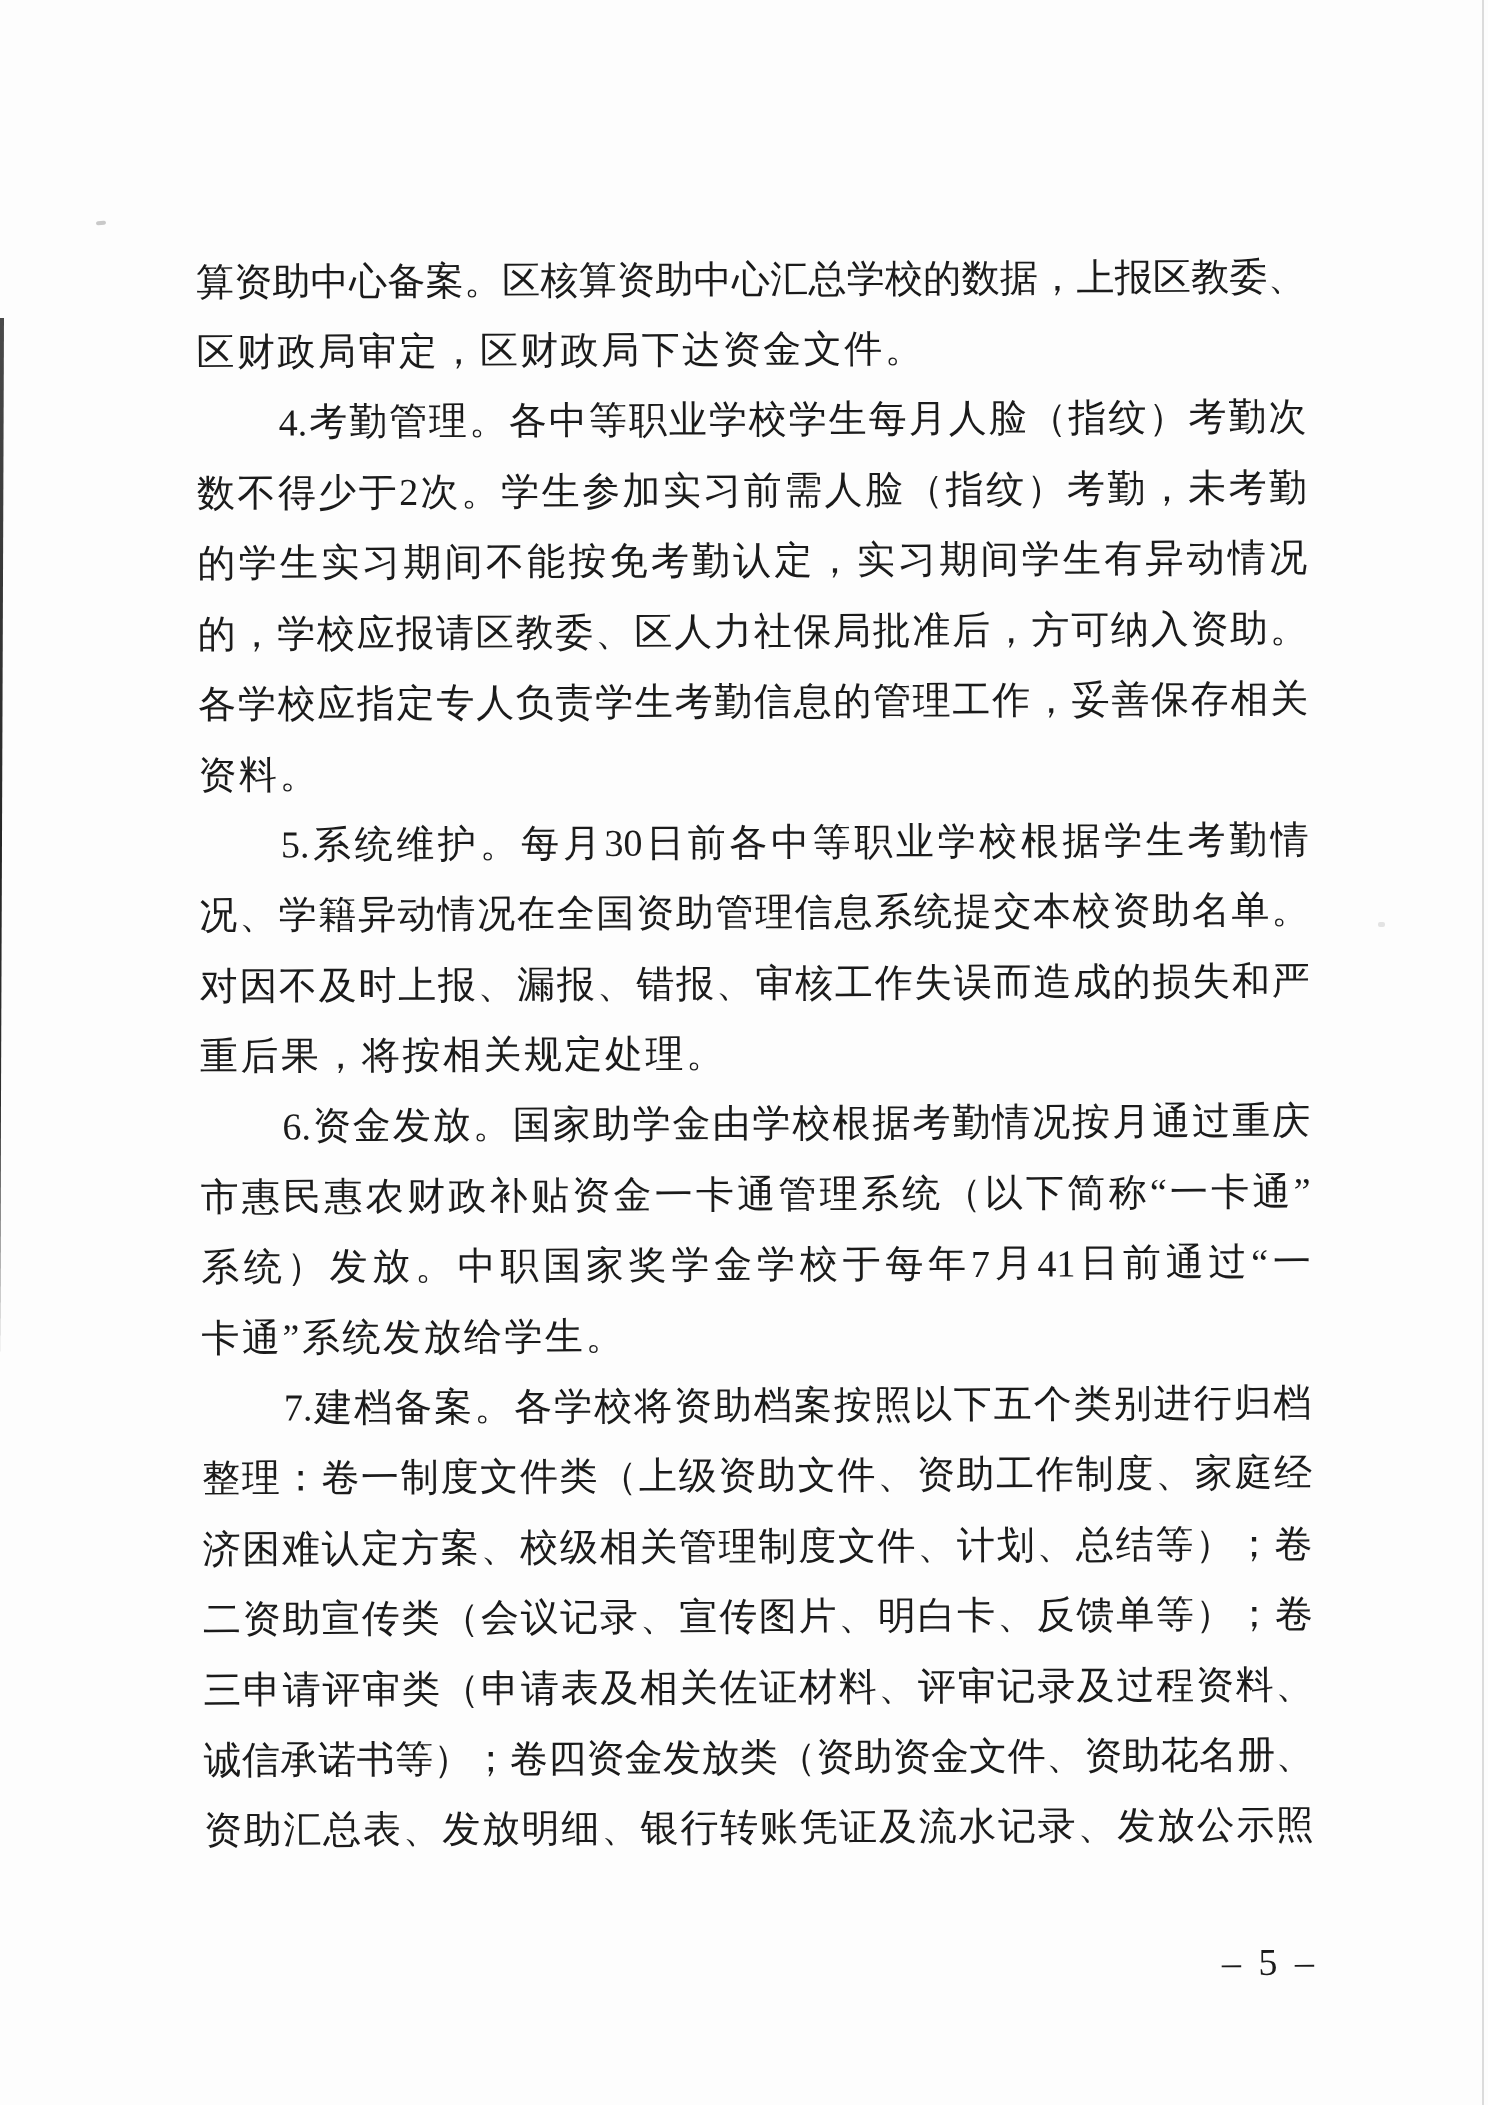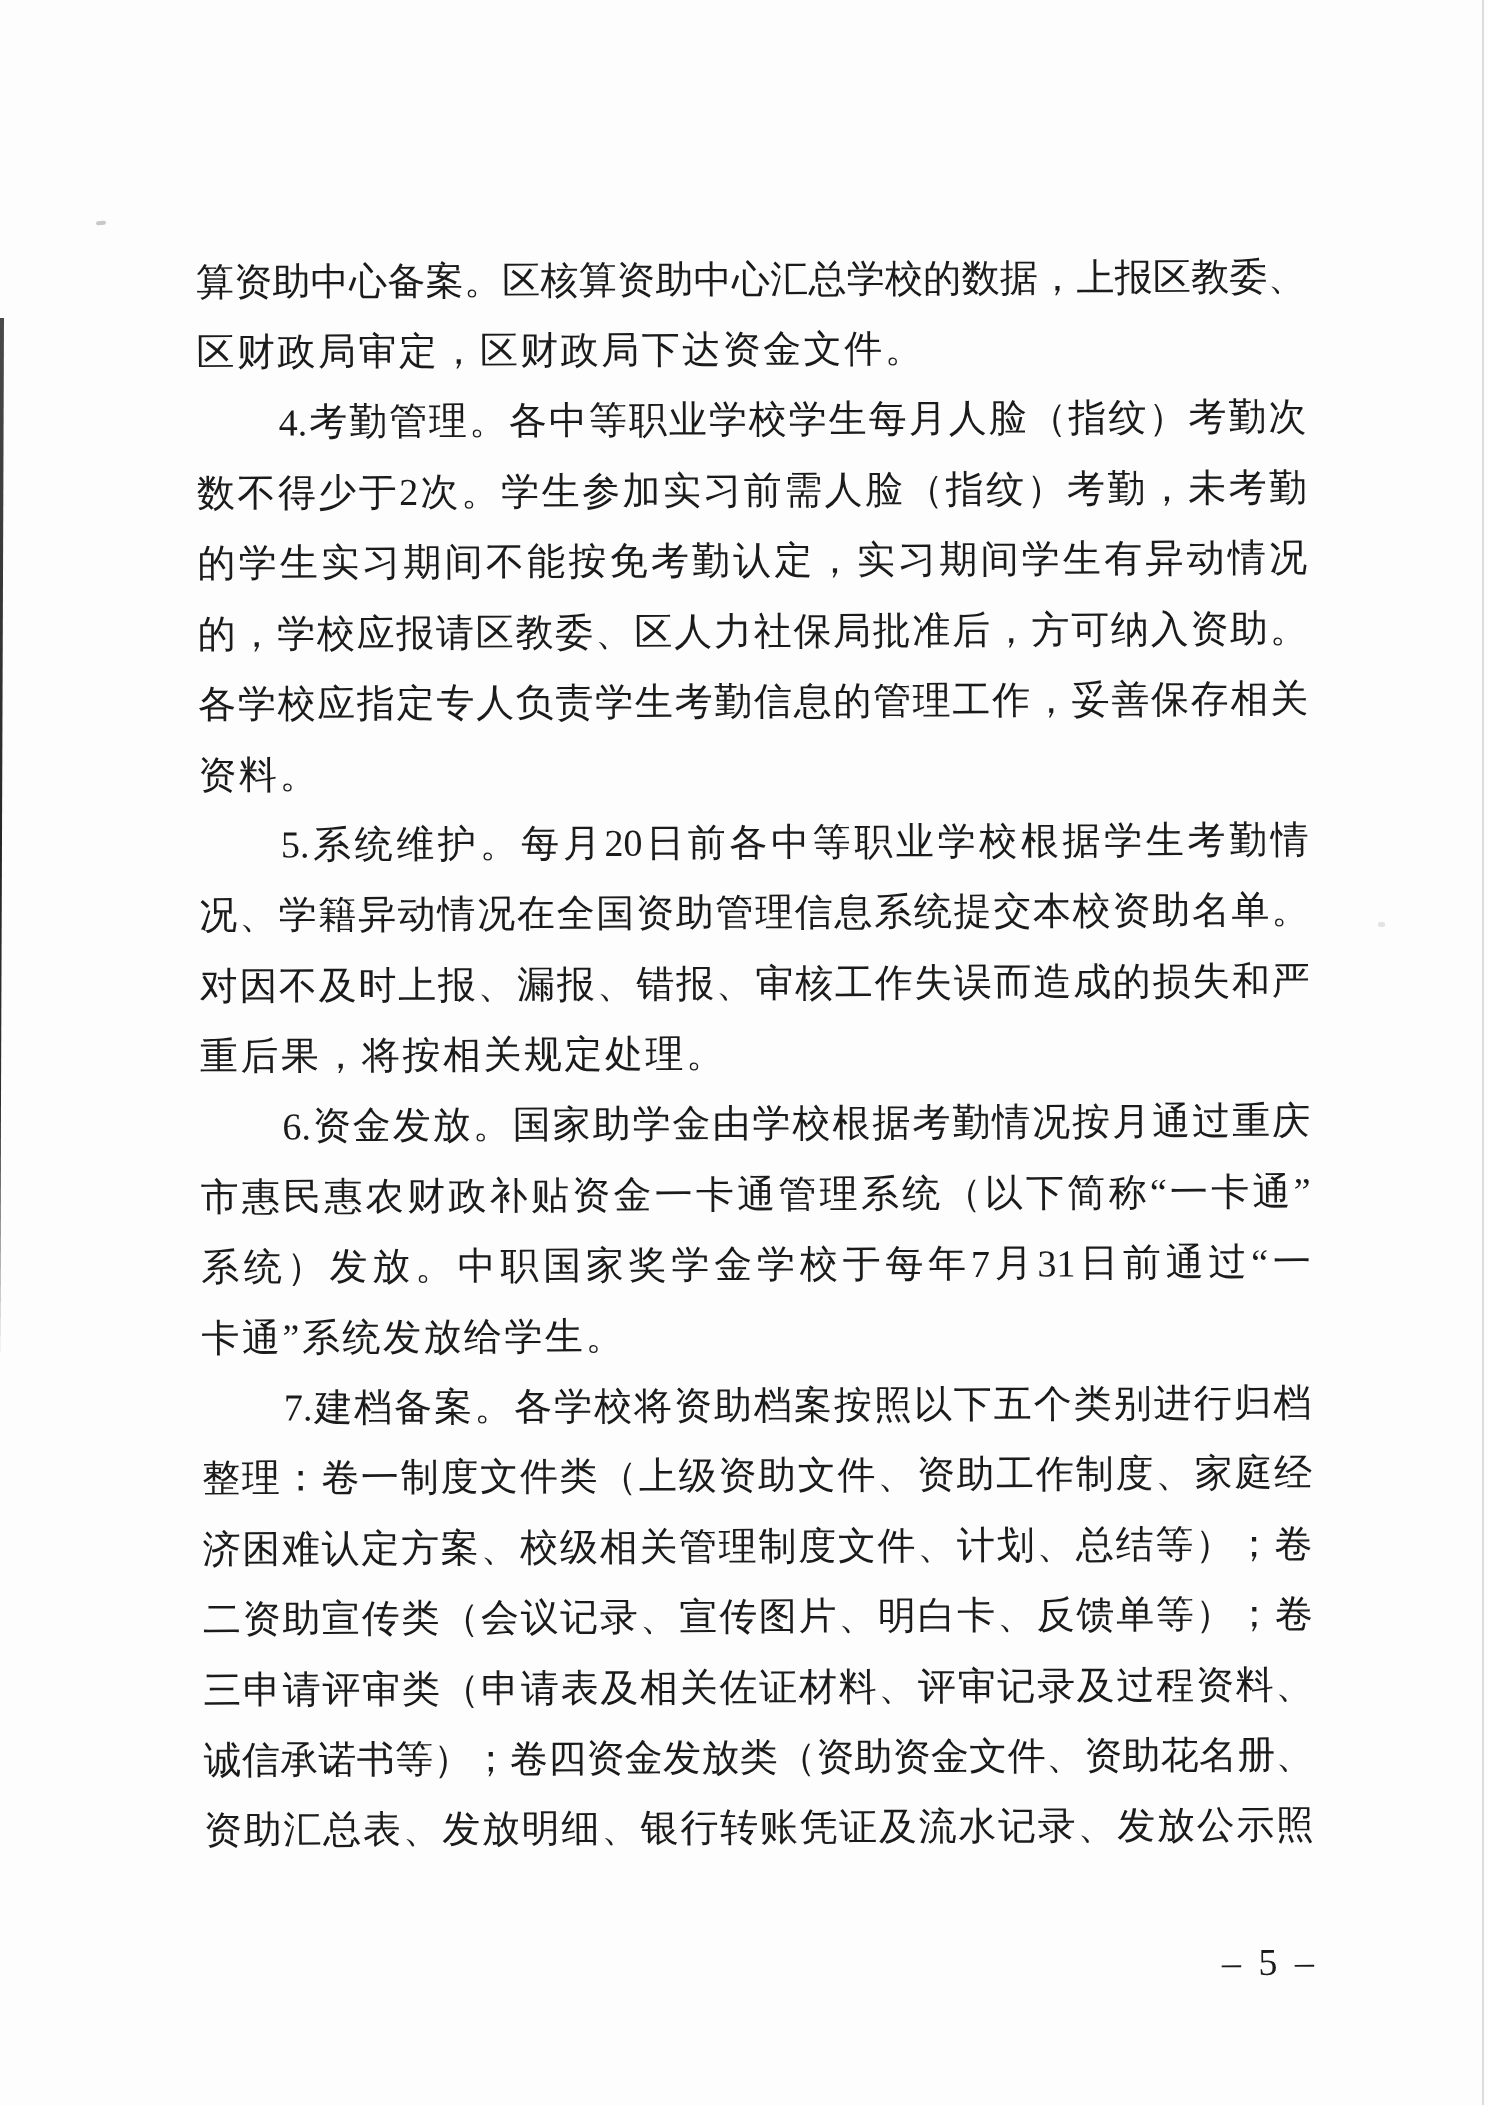--- a/index.html
+++ b/index.html
@@ -287,21 +287,21 @@
       <div class="line short">资料。</div>
       <div class="line indent">
         <span>5.</span>
         <span>系</span>
         <span>统</span>
         <span>维</span>
         <span>护</span>
         <span>。</span>
         <span>每</span>
         <span>月</span>
-        <span>20</span>
+        <span>30</span>
         <span>日</span>
         <span>前</span>
         <span>各</span>
         <span>中</span>
         <span>等</span>
         <span>职</span>
         <span>业</span>
         <span>学</span>
         <span>校</span>
         <span>根</span>
@@ -445,21 +445,21 @@
         <span>奖</span>
         <span>学</span>
         <span>金</span>
         <span>学</span>
         <span>校</span>
         <span>于</span>
         <span>每</span>
         <span>年</span>
         <span>7</span>
         <span>月</span>
-        <span>31</span>
+        <span>41</span>
         <span>日</span>
         <span>前</span>
         <span>通</span>
         <span>过</span>
         <span>“</span>
         <span>一</span>
       </div>
       <div class="line short">卡通”系统发放给学生。</div>
       <div class="line indent">
         <span>7.</span>

